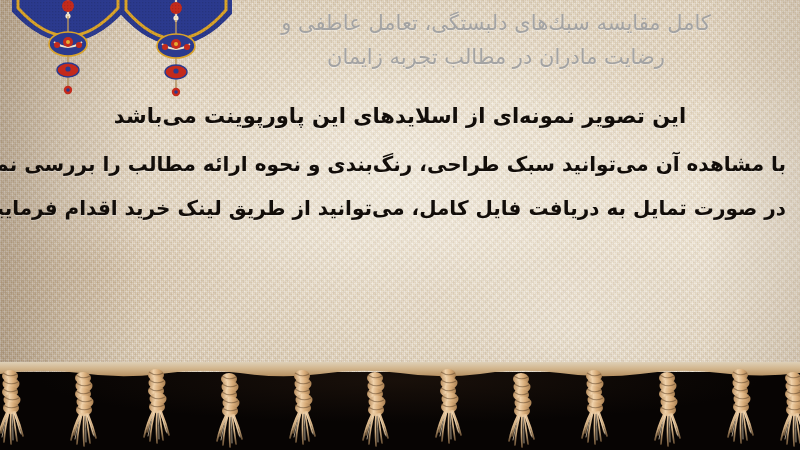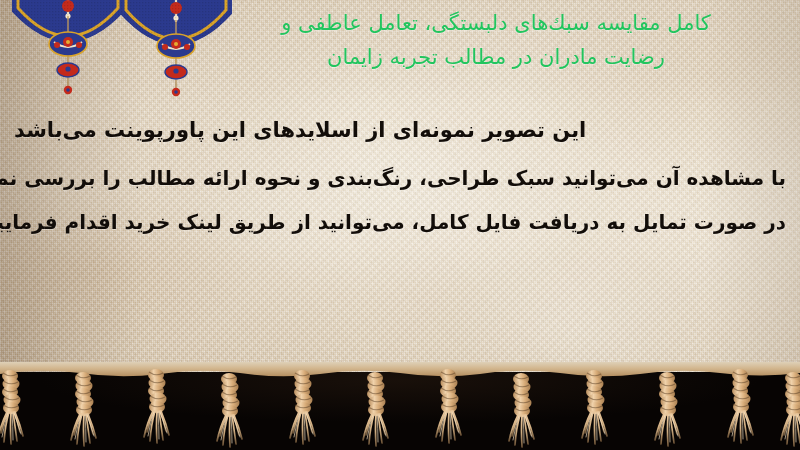--- a/index.html
+++ b/index.html
@@ -110,32 +110,32 @@
     right: 24px;
     top: 6px;
     width: 560px;
     text-align: center;
     direction: rtl;
   }
   .title-line {
     font-family: "DejaVu Sans", "Liberation Sans", sans-serif;
     font-size: 21px;
     line-height: 34px;
-    color: #22c55e;
+    color: #a3a3a3;
     letter-spacing: 0px;
     white-space: nowrap;
     text-shadow: 0 1px 0 rgba(255,255,255,0.35);
   }
 
   .body-block {
     position: absolute;
     right: 14px;
-    top: 110px;
+    top: 96px;
     width: 772px;
-    text-align: left;
+    text-align: center;
     direction: rtl;
   }
   .body-line {
     font-family: "DejaVu Sans", "Liberation Sans", sans-serif;
     font-weight: bold;
     color: #120d09;
     white-space: nowrap;
     text-shadow: 0 1px 0 rgba(255,255,255,0.30);
   }
   .body-line.l1 { font-size: 21px; line-height: 40px; margin-bottom: 8px; }

